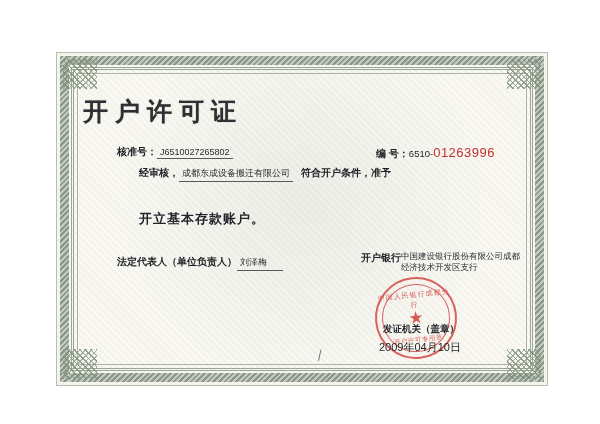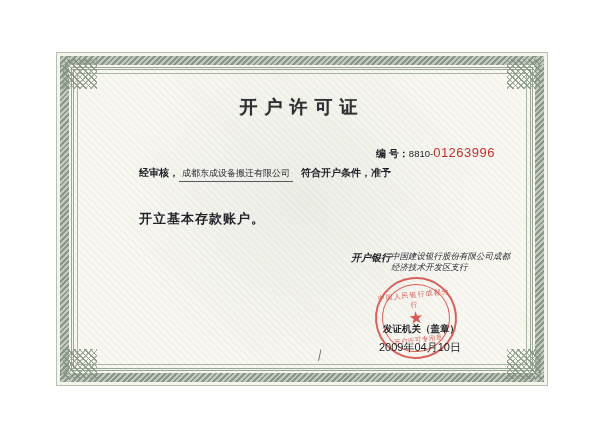--- a/index.html
+++ b/index.html
@@ -96,24 +96,24 @@
     left: 26px;
     top: 26px;
     right: 26px;
     bottom: 26px;
   }
   #doc-title {
     position: absolute;
     left: 0;
     right: 0;
     top: 16px;
-    text-align: center;
+    text-align: left;
     font-family: "Liberation Serif", serif;
     font-weight: bold;
-    font-size: 18px;
+    font-size: 25px;
     letter-spacing: 7px;
     color: #2f2f33;
     text-shadow: 0 0 1px rgba(0,0,0,0.35);
   }
   .row {
     position: absolute;
     font-size: 9.5px;
     color: #22242a;
     white-space: nowrap;
     font-family: "Liberation Sans", sans-serif;
@@ -137,21 +137,21 @@
   
   #row-approval { left: 34px; top: 66px; }
   #row-number   { right: 26px; top: 66px; text-align: right; }
   #number-value { color: #c4302b; letter-spacing: 0.5px; font-size: 13px; }
   #number-prefix { color: #1d1f24; font-size: 9.5px; }
 
   #row-review { left: 56px; top: 87px; }
   #row-open   { left: 56px; top: 131px; font-size: 13px; font-weight: bold; letter-spacing: 1px; font-family: Liberation Mono, monospace; }
 
   #row-legal  { left: 34px; top: 176px; }
-  #row-bank   { left: 268px; top: 172px; font-style: italic; }
+  #row-bank   { left: 278px; top: 172px; }
   #bank-name  { display: inline-block; width: 124px; white-space: normal; font-size: 8.5px; line-height: 11px; vertical-align: top; color: #2a2c32; }
 
   #row-account { left: 34px; top: 216px; }
 
   
   #seal {
     position: absolute;
     left: 292px;
     top: 198px;
     width: 78px;
@@ -237,31 +237,37 @@
     <div class="corner tl"></div>
     <div class="corner tr"></div>
     <div class="corner bl"></div>
     <div class="corner br"></div>
     <div class="watermark"></div>
 
     <div id="content">
 
       <div id="doc-title">开户许可证</div>
 
+      <div class="row" id="row-approval">
+        <span class="lbl">核准号：</span><span class="val ul">J6510027265802</span>
+      </div>
 
       <div class="row" id="row-number">
-        <span class="lbl">编  号：</span><span id="number-prefix">8810-</span><span id="number-value">01263996</span>
+        <span class="lbl">编  号：</span><span id="number-prefix">6510-</span><span id="number-value">01263996</span>
       </div>
 
       <div class="row" id="row-review">
         <span class="lbl">经审核，</span><span class="val ul">成都东成设备搬迁有限公司</span><span class="lbl" style="margin-left:8px">符合开户条件，准予</span>
       </div>
 
       <div class="row" id="row-open">开立基本存款账户。</div>
 
+      <div class="row" id="row-legal">
+        <span class="lbl">法定代表人（单位负责人）</span><span class="val ul">刘泽梅</span>
+      </div>
 
       <div class="row" id="row-bank">
         <span class="lbl">开户银行</span><span id="bank-name" class="val">中国建设银行股份有限公司成都经济技术开发区支行</span>
       </div>
 
 
       <div class="tiny-mark">⁄</div>
 
       <div id="seal">
         <div class="seal-inner"></div>

